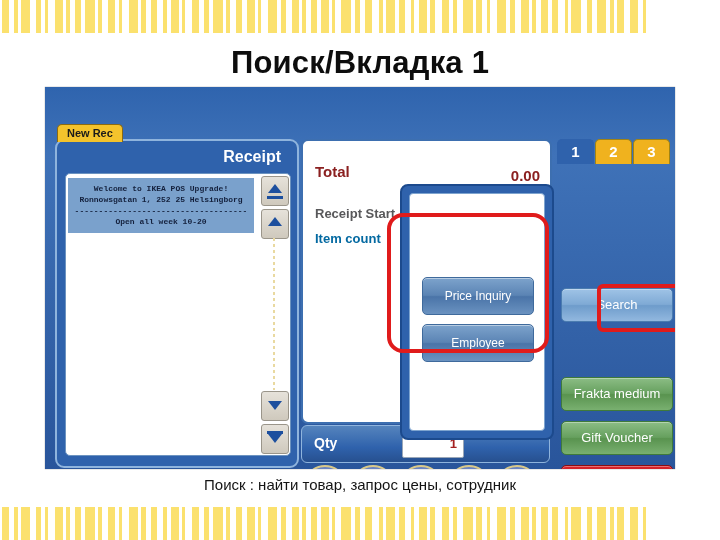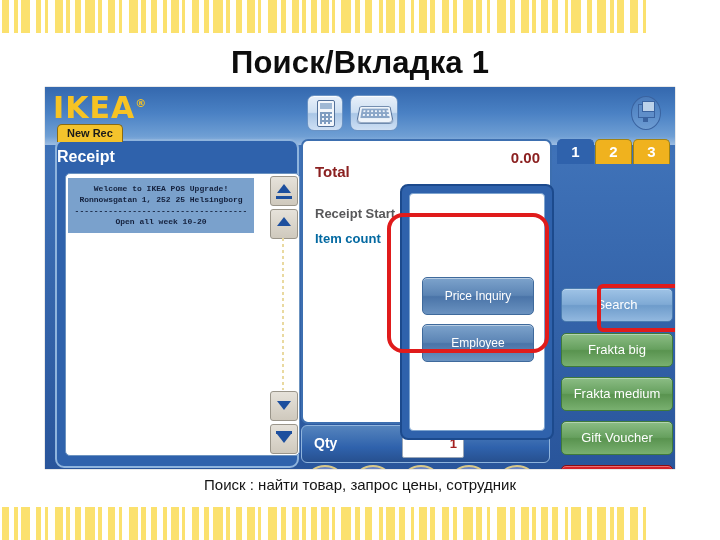--- a/index.html
+++ b/index.html
@@ -175,34 +175,33 @@
     position: absolute;
     left: 10px; top: 52px;
     width: 240px; height: 325px;
     background: #2f62ac;
     border: 2px solid #8fb4dd;
     border-radius: 9px;
   }
   .receipt-title {
     position: absolute;
     left: 0; top: 7px; width: 224px;
-    text-align: left;
+    text-align: right;
     color: #ffffff;
     font-size: 16px;
     font-weight: bold;
   }
   .receipt-body {
     position: absolute;
     left: 8px; top: 32px;
     width: 224px; height: 281px;
     background: #ffffff;
     border: 1px solid #6c93c0;
     border-radius: 5px;
     overflow: hidden;
-    padding-left: 9px;
   }
   .receipt-selected {
     position: absolute;
     left: 2px; top: 4px;
     width: 186px;
     background: #7aa1cc;
     padding: 5px 0 6px 0;
     text-align: center;
   }
   .receipt-selected div {
@@ -480,38 +479,20 @@
     <div class="stripe" style="left: 610px; width: 4px; background: rgb(251, 225, 110);"></div>
     <div class="stripe" style="left: 617px; width: 7px; background: rgb(251, 225, 110);"></div>
     <div class="stripe" style="left: 630px; width: 8px; background: rgb(251, 225, 110);"></div>
     <div class="stripe" style="left: 643px; width: 3px; background: rgb(251, 225, 110);"></div>
   </div>
 
 <div class="slide-title">Поиск/Вкладка 1</div>
 
 <div class="pos-window">
 
-  <div class="pos-header">
-    <div class="ikea-logo">
-      <span>IKEA</span><span class="reg">®</span>
-    </div>
-
-    <div class="tool-btn calc">
-      <div class="glyph-calc"></div>
-    </div>
-    <div class="tool-btn keyb">
-      <div class="glyph-keyb"></div>
-    </div>
-
-    <div class="monitor-icon">
-      <div class="scr"></div>
-      <div class="scr2"></div>
-      <div class="stand"></div>
-    </div>
-  </div>
 
   <div class="new-rec-tab">New Rec</div>
 
   <div class="receipt-panel">
     <div class="receipt-title">Receipt</div>
     <div class="receipt-body">
       <div class="receipt-selected">
         <div>Welcome to IKEA POS Upgrade!</div>
         <div>Ronnowsgatan 1, 252 25 Helsingborg</div>
         <div>------------------------------------</div>
@@ -532,21 +513,21 @@
         <div class="scroll-btn pg-down">
           <div class="bar"></div>
           <div class="tri down"></div>
         </div>
       </div>
     </div>
   </div>
 
   <div class="center-panel">
     <div class="ctr-row total">Total</div>
-    <div class="ctr-val" style="top:8px;">0.00</div>
+    <div class="ctr-val" style="top:26px;">0.00</div>
     <div class="ctr-row rs">Receipt Start</div>
     <div class="ctr-row ic">Item count</div>
   </div>
 
   <div class="qty-bar">
     <div class="qty-label">Qty</div>
     <div class="qty-field">
       <span>1</span>
     </div>
   </div>
@@ -566,21 +547,20 @@
     </div>
   </div>
 
   <div class="side-tabs">
     <div class="side-tab t1 active">1</div>
     <div class="side-tab t2">2</div>
     <div class="side-tab t3">3</div>
   </div>
 
   <div class="side-btn search">Search</div>
-  <div class="side-btn green g1">Frakta big</div>
   <div class="side-btn green g2">Frakta medium</div>
   <div class="side-btn green g3">Gift Voucher</div>
   <div class="side-btn red">Corrections</div>
 
   <div class="hl-ring hl-popup"></div>
   <div class="hl-ring hl-search"></div>
 </div>
 
 <div class="slide-caption">Поиск : найти товар, запрос цены, сотрудник</div>
 

